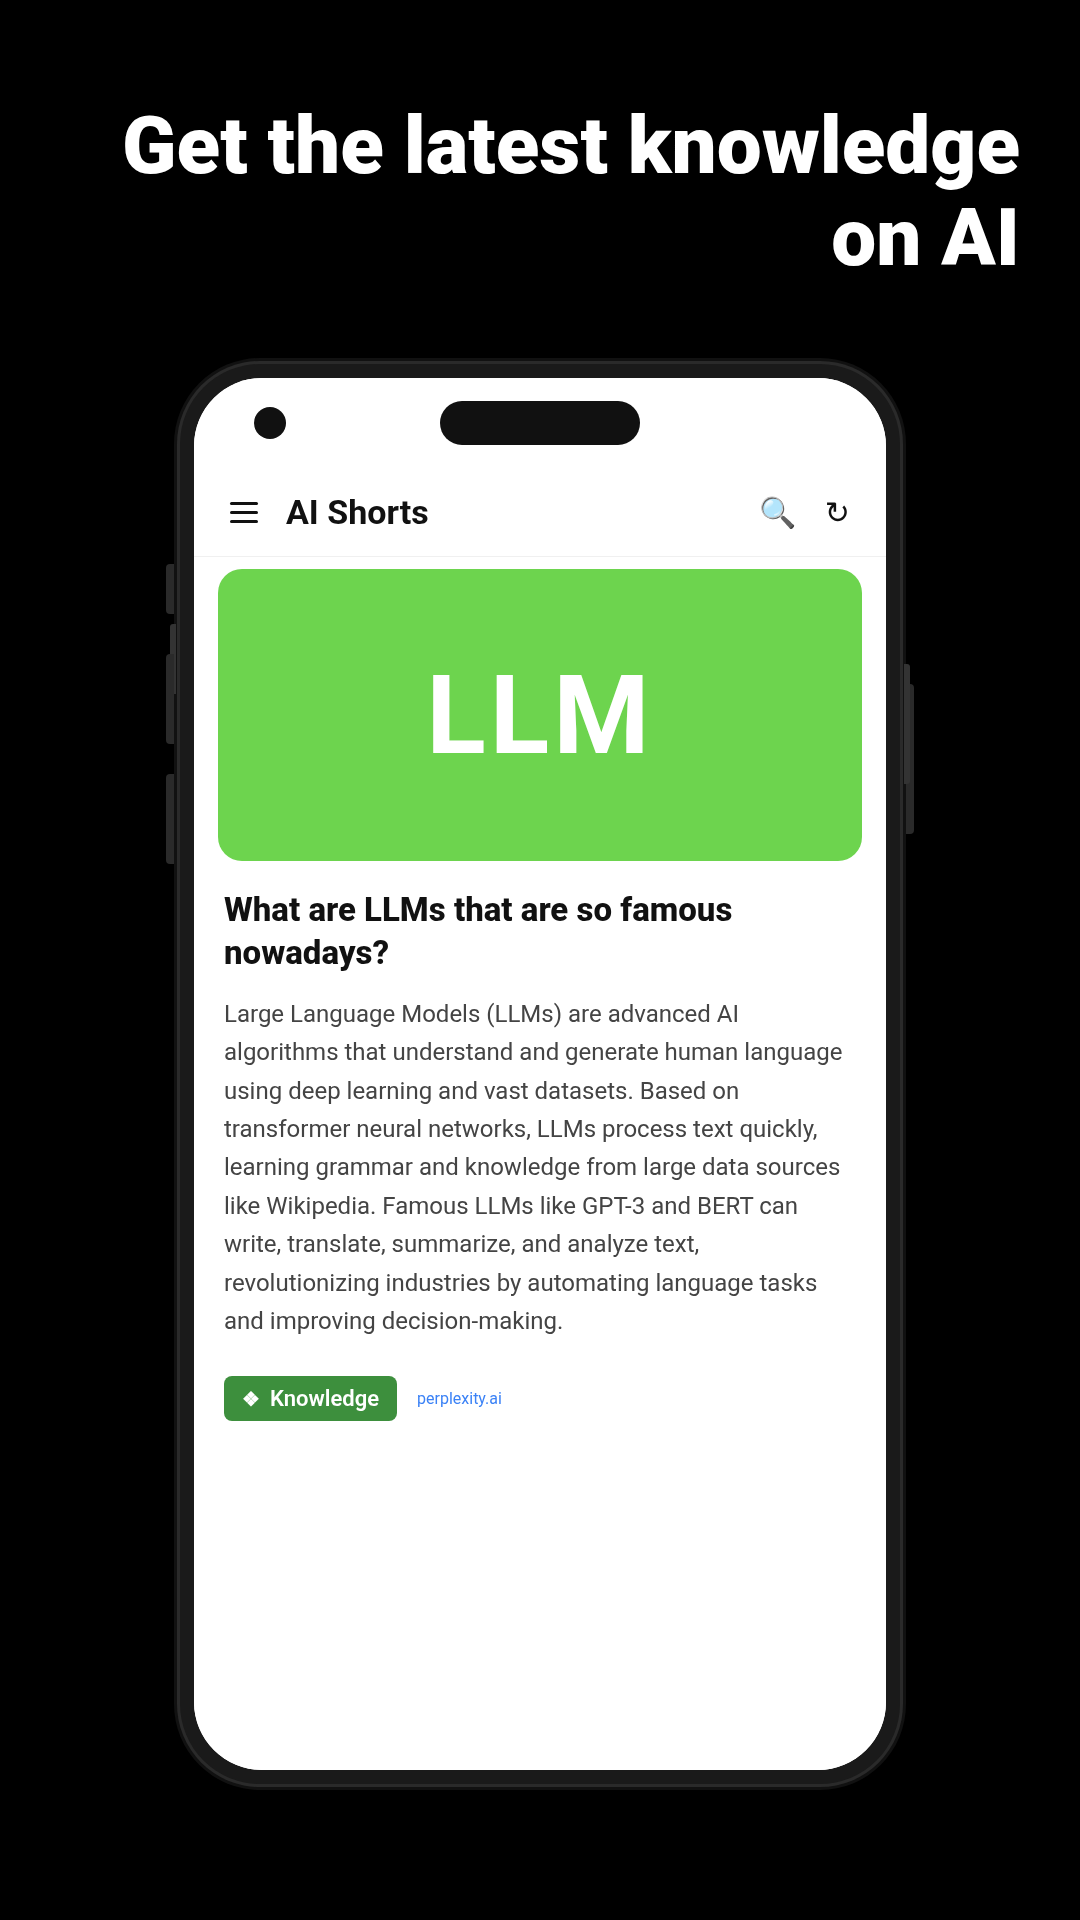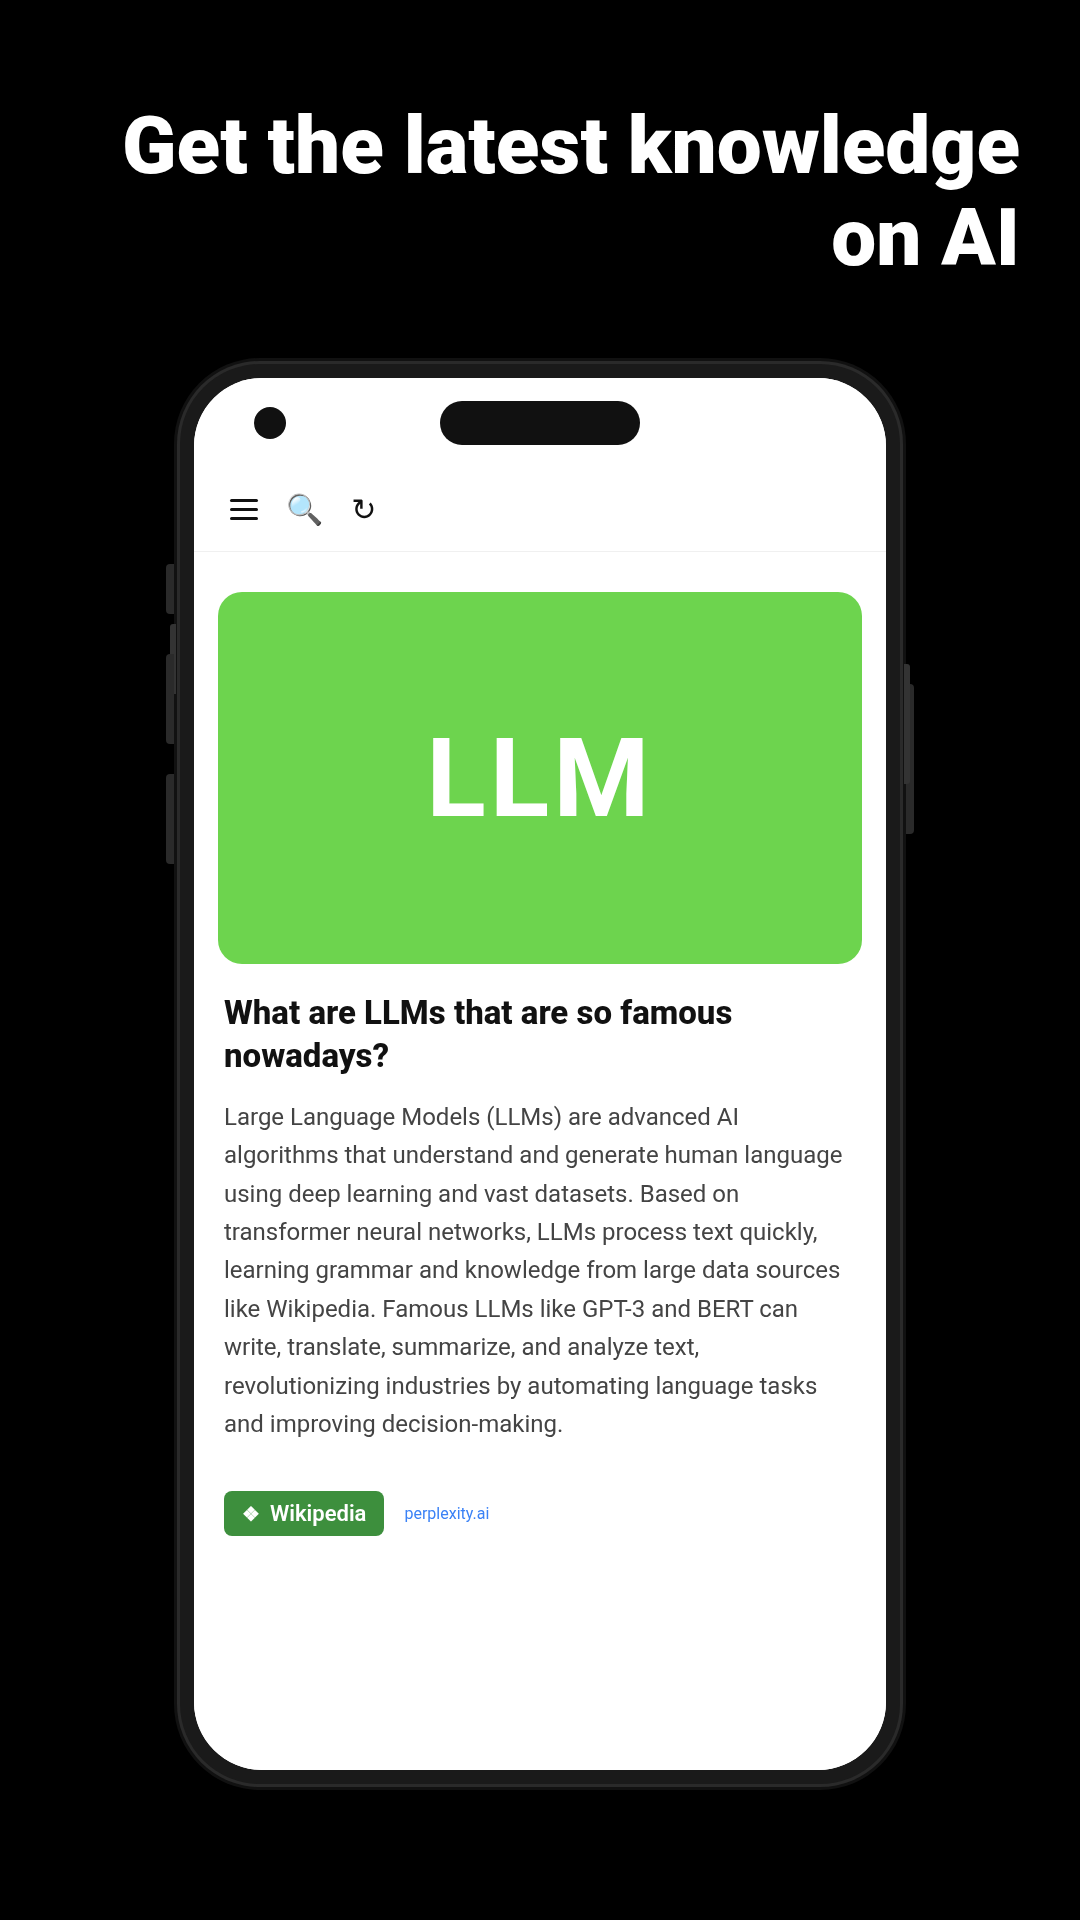--- a/index.html
+++ b/index.html
@@ -162,22 +162,22 @@
     .header-icon {
       font-size: 30px;
       color: #111;
       cursor: pointer;
       display: flex;
       align-items: center;
       justify-content: center;
     }
 
     .card-image {
-      margin: 40px 24px 0;
-      height: 372px;
+      margin: 12px 24px 0;
+      height: 292px;
       background: #6dd44e;
       border-radius: 24px;
       display: flex;
       align-items: center;
       justify-content: center;
       text-align: center;
     }
 
     .llm-text {
       font-size: 110px;
@@ -195,21 +195,21 @@
       font-weight: 800;
       color: #111;
       line-height: 1.3;
       margin-bottom: 20px;
     }
 
     .card-description {
       font-size: 24px;
       color: #444;
       line-height: 1.6;
-      margin-bottom: 28px;
+      margin-bottom: 16px;
     }
 
     .card-footer {
       display: flex;
       align-items: center;
       gap: 20px;
       padding: 0 30px 24px;
     }
 
     .knowledge-badge {
@@ -295,39 +295,40 @@
       </div>
 
       <div class="app-content">
 
         <div class="app-header">
           <div class="hamburger-icon">
             <span></span>
             <span></span>
             <span></span>
           </div>
+          <span class="app-title">AI Shorts</span>
           <div class="header-icons">
             <span class="header-icon">🔍</span>
             <span class="header-icon">↻</span>
           </div>
         </div>
 
         <div class="card-image">
           <span class="llm-text">LLM</span>
         </div>
 
         <div class="card-body">
           <h2 class="card-title">What are LLMs that are so famous nowadays?</h2>
           <p class="card-description">Large Language Models (LLMs) are advanced AI algorithms that understand and generate human language using deep learning and vast datasets. Based on transformer neural networks, LLMs process text quickly, learning grammar and knowledge from large data sources like Wikipedia. Famous LLMs like GPT-3 and BERT can write, translate, summarize, and analyze text, revolutionizing industries by automating language tasks and improving decision-making.</p>
         </div>
 
         <div class="card-footer">
           <div class="knowledge-badge">
             <span class="knowledge-badge-icon">❖</span>
-            <span>Wikipedia</span>
+            <span>Knowledge</span>
           </div>
           <span class="source-text">perplexity.ai</span>
         </div>
 
       </div>
     </div>
   </div>
 </div>
 
 </body></html>

